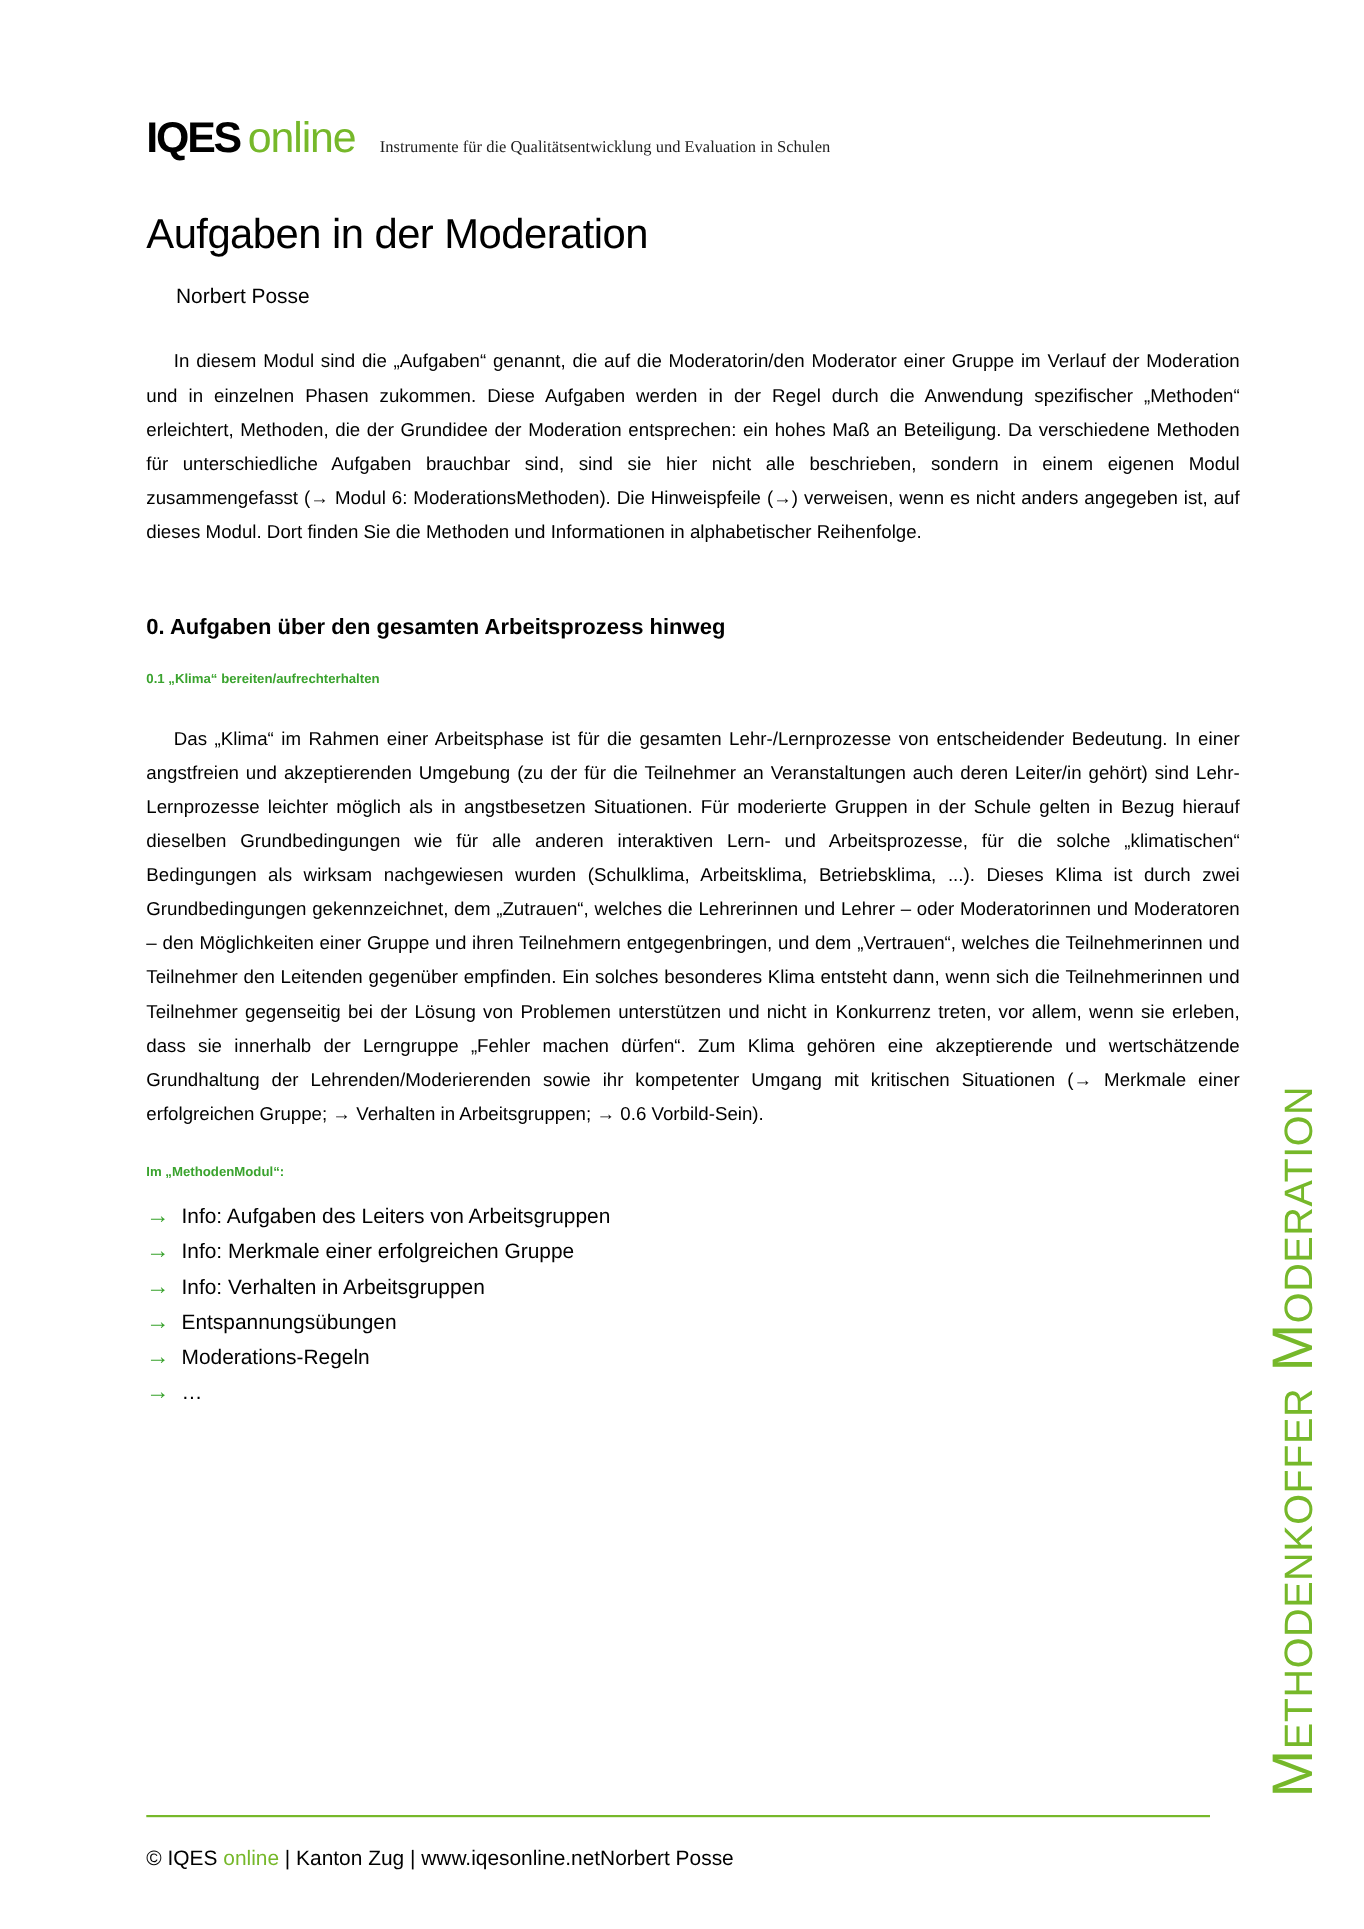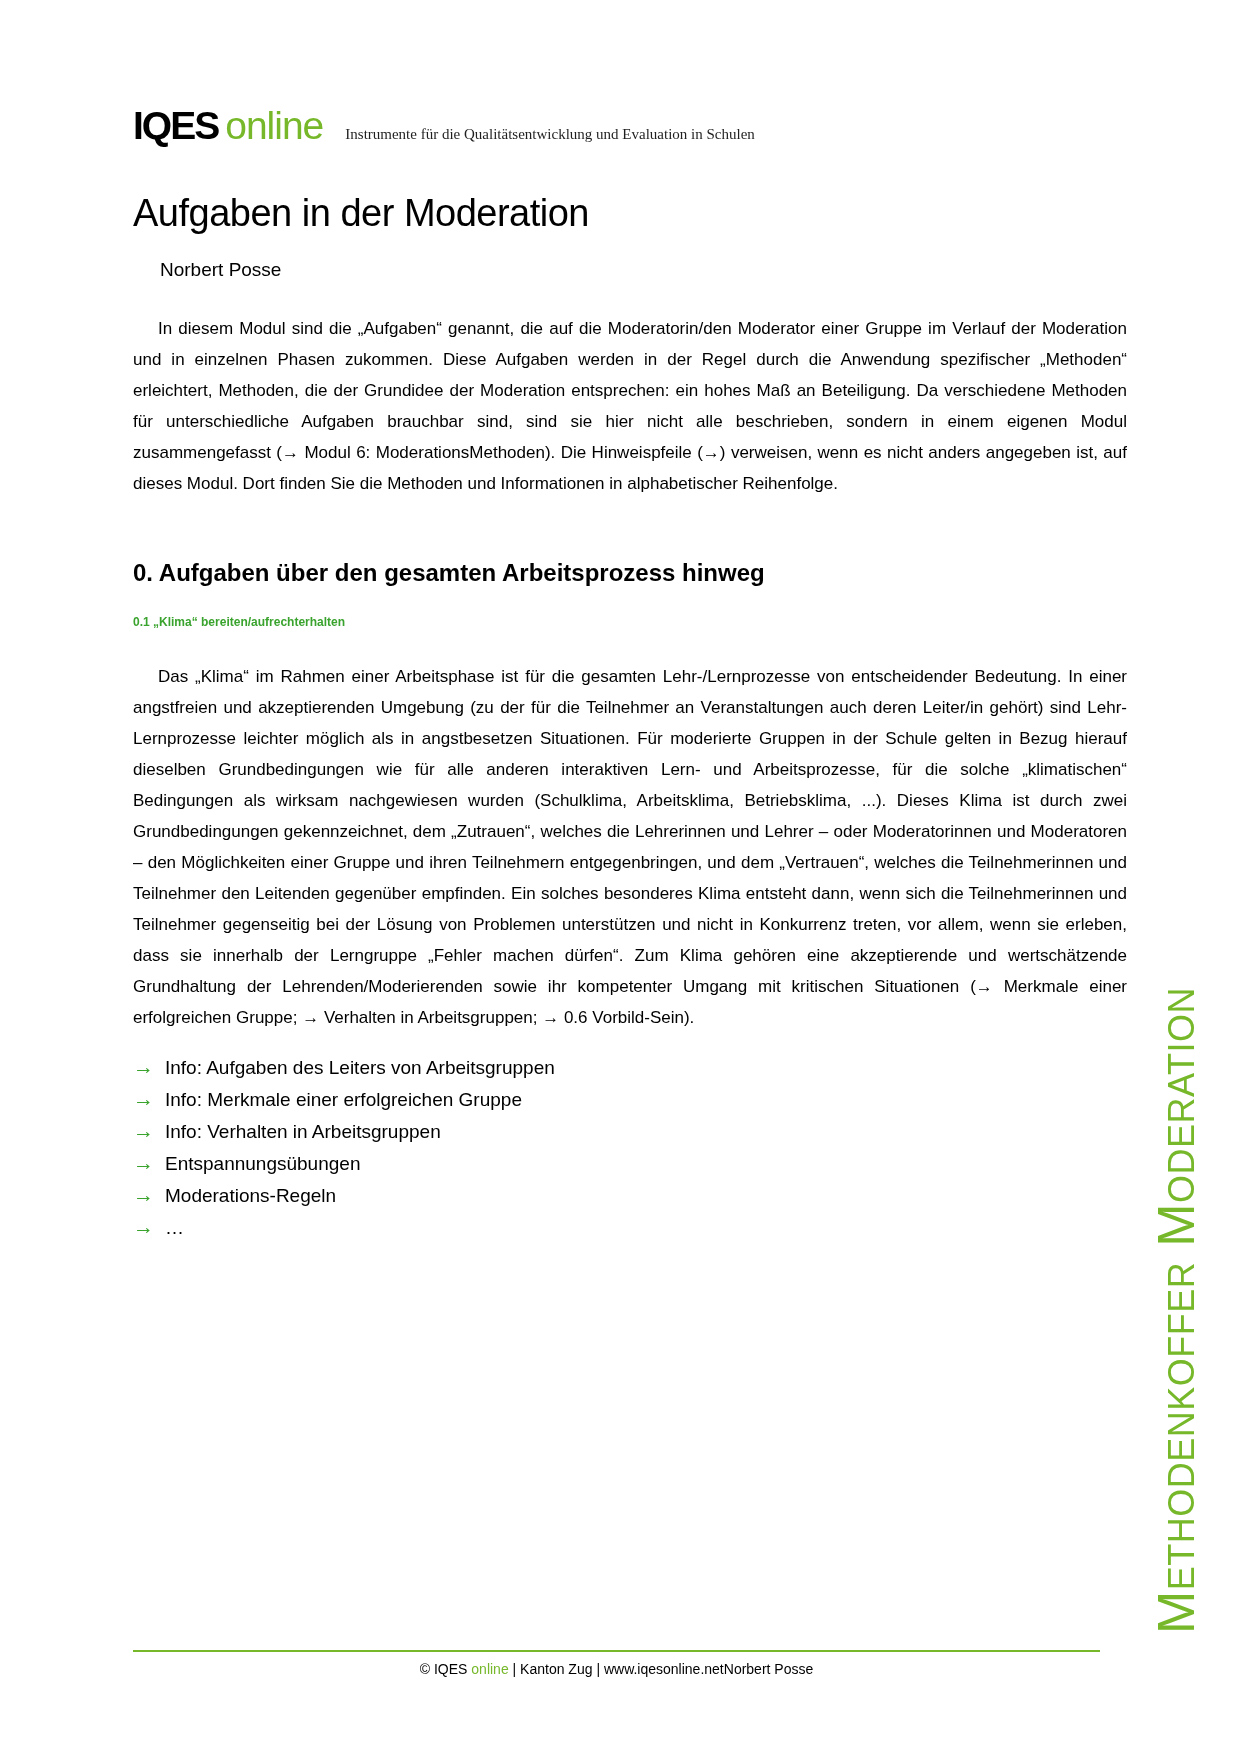--- a/index.html
+++ b/index.html
@@ -18,21 +18,21 @@
   .logo-iqes{font-size:39px;font-weight:700;letter-spacing:-2px;color:#000;}
   .logo-online{font-size:39px;font-weight:400;letter-spacing:-1px;margin-left:7px;}
   .tagline{font-size:15px;color:#1f1f1f;margin-left:22px;font-family:Liberation Serif, serif;}
 
   
   h1.doc-title{margin:44px 0 0 0;font-size:38px;font-weight:400;letter-spacing:-0.5px;}
   .author{margin:24px 0 0 27px;font-size:19px;}
 
   
   h2.sec{margin:58px 0 0 0;font-size:24px;font-weight:700;}
-  h2.sec2{margin:60px 0 0 0;font-size:24px;font-weight:700;}
+  h2.sec2{margin:60px 0 0 0;font-size:20px;font-weight:700;}
   h3.green{margin:28px 0 0 0;font-size:12px;font-weight:700;}
   h3.green.mm{margin-top:30px;}
 
   
   p.para{
     margin:32px 0 0 0;
     font-size:17px;line-height:31px;
     text-align:justify;
     text-indent:25px;
   }
@@ -48,21 +48,21 @@
     transform:rotate(-90deg);transform-origin:0 0;
     white-space:nowrap;
     font-variant:small-caps;
     font-size:52px;line-height:1;
     letter-spacing:0.5px;
   }
 
   
   .footer{position:absolute;left:133px;right:140px;top:1650px;}
   .footer-line{height:2px;}
-  .footer-row{display:flex;justify-content:center;margin-top:9px;font-size:14px;}
+  .footer-row{display:flex;justify-content:flex-start;margin-top:27px;font-size:19px;}
   .keep-space{white-space:pre-wrap;}
 </style>
 </head>
 <body>
 
 <div class="page">
   <div class="content">
 
     <div class="header">
       <span class="logo-iqes">IQES</span>
@@ -73,20 +73,21 @@
     <h1 class="doc-title">Aufgaben in der Moderation</h1>
     <div class="author">Norbert Posse</div>
 
     <p class="para">In diesem Modul sind die „Aufgaben“ genannt, die auf die Moderatorin/den Moderator einer Gruppe im Verlauf der Moderation und in einzelnen Phasen zukommen. Diese Aufga­ben werden in der Regel durch die Anwendung spezifischer „Methoden“ erleichtert, Metho­den, die der Grundidee der Moderation entsprechen: ein hohes Maß an Beteiligung. Da ver­schiedene Methoden für unterschiedliche Aufgaben brauchbar sind, sind sie hier nicht alle beschrieben, sondern in einem eigenen Modul zusammengefasst (→ Modul 6: Moderati­onsMethoden). Die Hinweispfeile (→) verweisen, wenn es nicht anders angegeben ist, auf dieses Modul. Dort finden Sie die Methoden und Informationen in alphabetischer Reihenfol­ge.</p>
 
     <h2 class="sec2">0. Aufgaben über den gesamten Arbeitsprozess hinweg</h2>
 
     <h3 class="green heading-green" style="color: rgb(58, 163, 46);">0.1 „Klima“ bereiten/aufrechterhalten</h3>
     <p class="para">Das „Klima“ im Rahmen einer Arbeitsphase ist für die gesamten Lehr-/Lernprozesse von entscheidender Bedeutung. In einer angstfreien und akzeptierenden Umgebung (zu der für die Teilnehmer an Veranstaltungen auch deren Leiter/in gehört) sind Lehr-Lernprozesse leichter möglich als in angstbesetzen Situationen. Für moderierte Gruppen in der Schule gel­ten in Bezug hierauf dieselben Grundbedingungen wie für alle anderen interaktiven Lern- und Arbeitsprozesse, für die solche „klimatischen“ Bedingungen als wirksam nachgewiesen wurden (Schulklima, Arbeitsklima, Betriebsklima, ...). Dieses Klima ist durch zwei Grundbe­dingungen gekennzeichnet, dem „Zutrauen“, welches die Lehrerinnen und Lehrer – oder Moderatorinnen und Moderatoren – den Möglichkeiten einer Gruppe und ihren Teilneh­mern entgegenbringen, und dem „Vertrauen“, welches die Teilnehmerinnen und Teilnehmer den Leitenden gegenüber empfinden. Ein solches besonderes Klima entsteht dann, wenn sich die Teilnehmerinnen und Teilnehmer gegenseitig bei der Lösung von Problemen unter­stützen und nicht in Konkurrenz treten, vor allem, wenn sie erleben, dass sie innerhalb der Lerngruppe „Fehler machen dürfen“. Zum Klima gehören eine akzeptierende und wertschät­zende Grundhaltung der Lehrenden/Moderierenden sowie ihr kompetenter Umgang mit kritischen Situationen (→ Merkmale einer erfolgreichen Gruppe; → Verhalten in Arbeits­gruppen; → 0.6 Vorbild-Sein).</p>
 
+    <h3 class="green mm heading-green" style="color: rgb(58, 163, 46);">Im „MethodenModul“:</h3>
 
     <ul class="arrow-list">
       <li>
         <span class="arrow heading-green" style="color: rgb(58, 163, 46);">→</span>
         <span>Info: Aufgaben des Leiters von Arbeitsgruppen</span>
       </li>
       <li>
         <span class="arrow heading-green" style="color: rgb(58, 163, 46);">→</span>
         <span>Info: Merkmale einer erfolgreichen Gruppe</span>
       </li>

